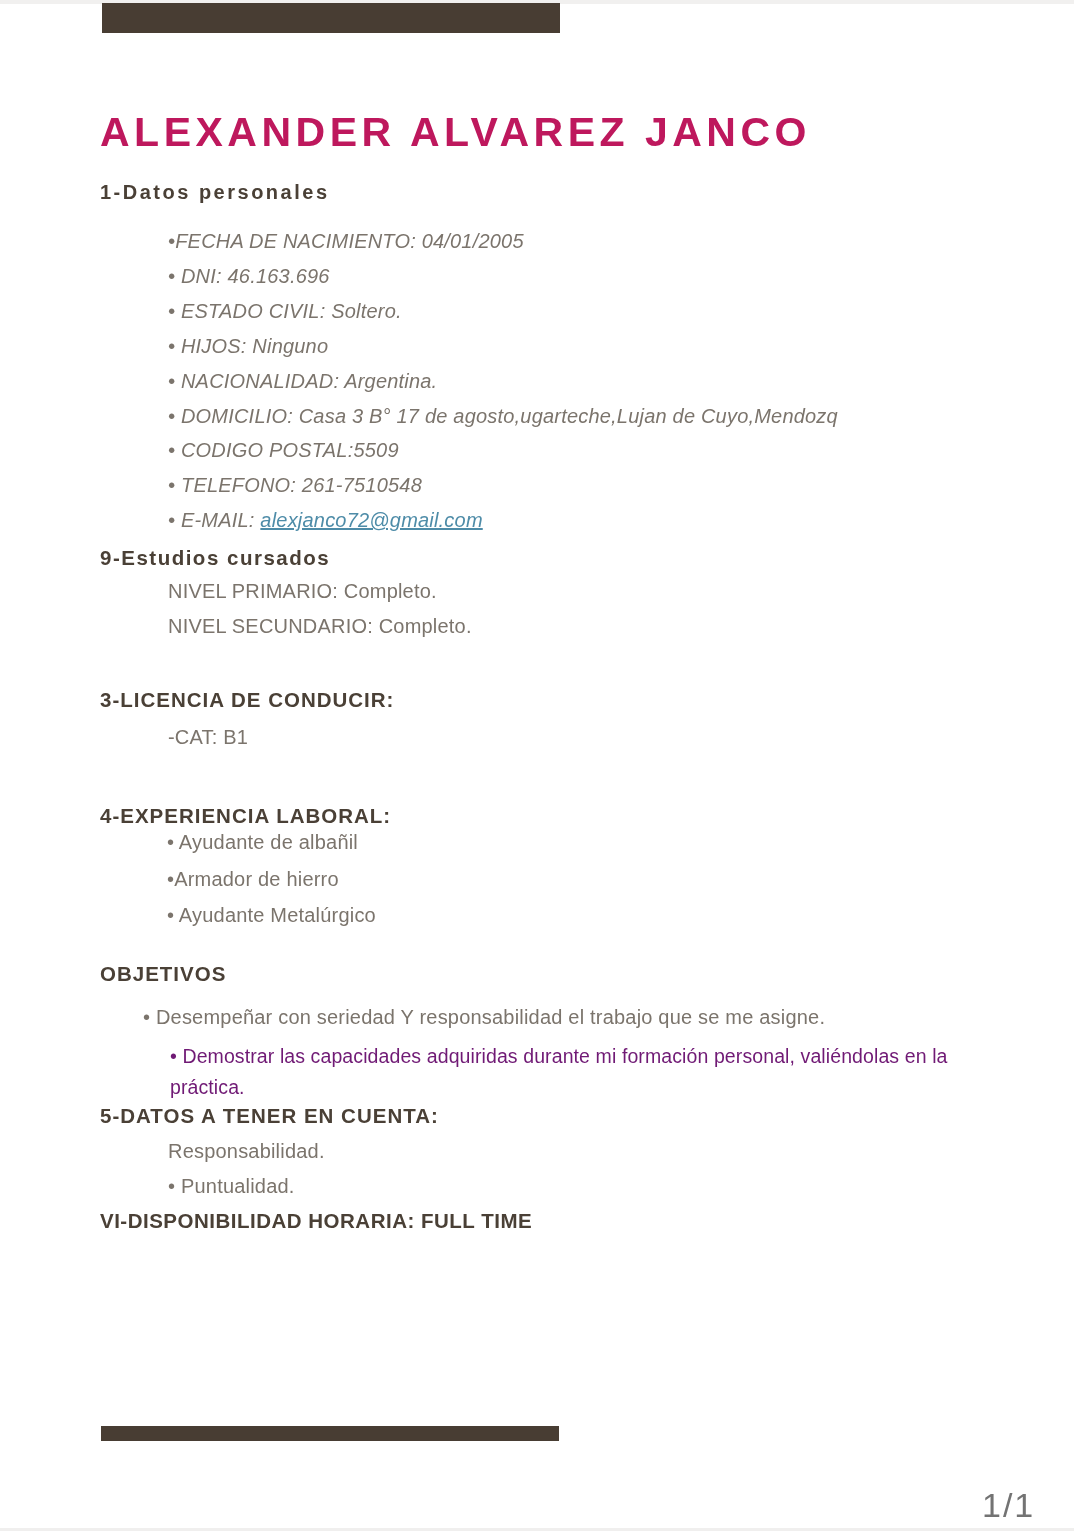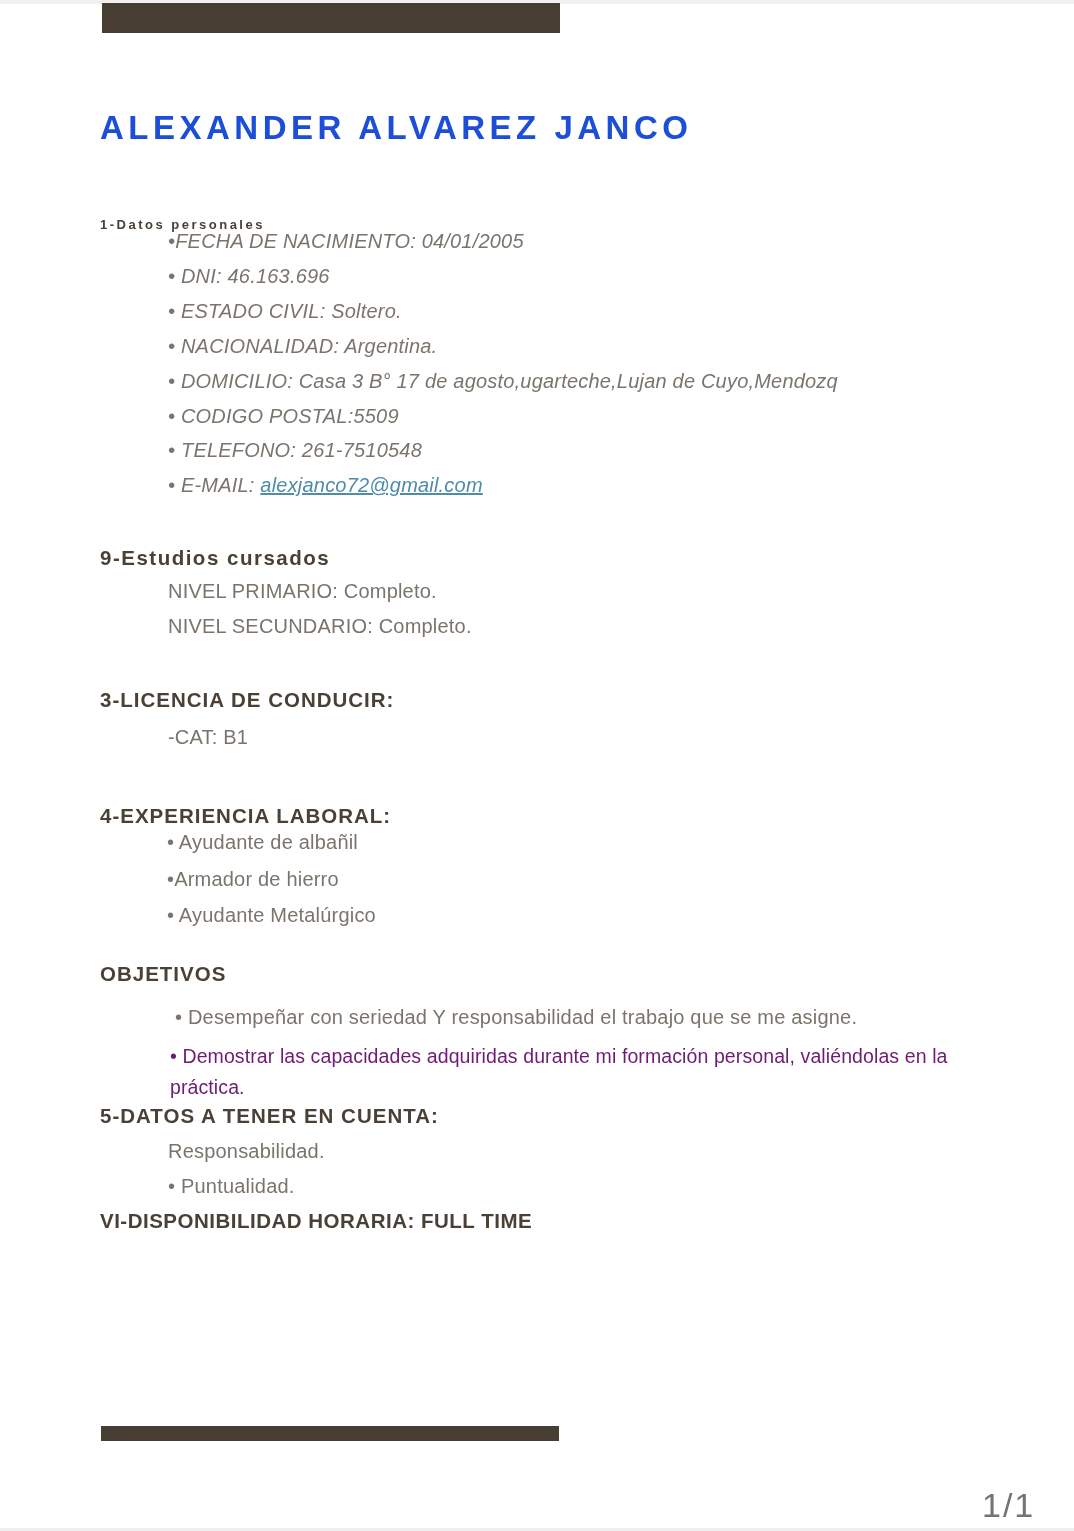--- a/index.html
+++ b/index.html
@@ -24,22 +24,22 @@
   .accent-bar-top {
     position: absolute; left: 102px; top: 3px; width: 458px; height: 30px;
     background: #483d33;
   }
   .accent-bar-bottom {
     position: absolute; left: 101px; top: 1426px; width: 458px; height: 15px;
     background: #483d33;
   }
   .title {
     position: absolute; left: 100px; top: 109px;
-    font-size: 33px; font-weight: bold; letter-spacing: 4.5px;
-    color: #1d4ed8; white-space: nowrap;
+    font-size: 41px; font-weight: bold; letter-spacing: 4.5px;
+    color: #be185d; white-space: nowrap;
   }
   .heading {
     position: absolute; left: 100px;
     font-size: 20.5px; font-weight: bold; letter-spacing: 1px;
     color: #4a4036; white-space: nowrap;
   }
   .heading.spaced { letter-spacing: 2.5px; }
   .body-text, .body-list {
     color: #7b746c; font-size: 20px; letter-spacing: 0.2px;
   }
@@ -69,26 +69,27 @@
 <body>
 
 <div class="page">
 
   <div class="edge-line-top"></div>
 
   <div class="accent-bar-top"></div>
 
   <div class="title">ALEXANDER ALVAREZ JANCO</div>
 
-  <div class="heading spaced" style="top:181px; font-size:13px;margin-top:36px;">1-Datos personales</div>
+  <div class="heading spaced" style="top:181px; font-size:20px;">1-Datos personales</div>
 
   <div class="body-list lh-349" style="left:168px; top:224px; width:890px;font-style:italic;">
     <div>•FECHA DE NACIMIENTO: 04/01/2005</div>
     <div>• DNI: 46.163.696</div>
     <div>• ESTADO CIVIL: Soltero.</div>
+    <div>• HIJOS: Ninguno</div>
     <div>• NACIONALIDAD: Argentina.</div>
     <div>• DOMICILIO: Casa 3 B° 17 de agosto,ugarteche,Lujan de Cuyo,Mendozq</div>
     <div>• CODIGO POSTAL:5509</div>
     <div>• TELEFONO: 261-7510548</div>
     <div><span>• E-MAIL: </span><a class="email-link">alexjanco72@gmail.com</a></div>
   </div>
 
   <div class="heading" style="top:546px; letter-spacing:1.5px;">9-Estudios cursados</div>
   <div class="body-list lh-350" style="left:168px; top:574px;">
     <div>NIVEL PRIMARIO: Completo.</div>
@@ -99,21 +100,21 @@
   <div class="single-line body-text" style="left:168px; top:726px;">-CAT: B1</div>
 
   <div class="heading" style="top:804px;">4-EXPERIENCIA LABORAL:</div>
   <div class="body-list lh-365" style="left:167px; top:824px;">
     <div>• Ayudante de albañil</div>
     <div>•Armador de hierro</div>
     <div>• Ayudante Metalúrgico</div>
   </div>
 
   <div class="heading" style="top:939px;margin-top:23px;">OBJETIVOS</div>
-  <div class="obj-item-1 body-text" style="white-space:nowrap;margin-left:32px;">• Desempeñar con seriedad Y responsabilidad el trabajo que se me asigne.</div>
+  <div class="obj-item-1 body-text" style="white-space:nowrap;">• Desempeñar con seriedad Y responsabilidad el trabajo que se me asigne.</div>
   <div class="obj-item-2">• Demostrar las capacidades adquiridas durante mi formación personal, valiéndolas en la práctica.</div>
 
   <div class="heading" style="top:1104px;">5-DATOS A TENER EN CUENTA:</div>
   <div class="body-list lh-350" style="left:168px; top:1134px;">
     <div>Responsabilidad.</div>
     <div>• Puntualidad.</div>
   </div>
 
   <div class="heading" style="top:1209px; letter-spacing:0.5px;">VI-DISPONIBILIDAD HORARIA: FULL TIME</div>
 

